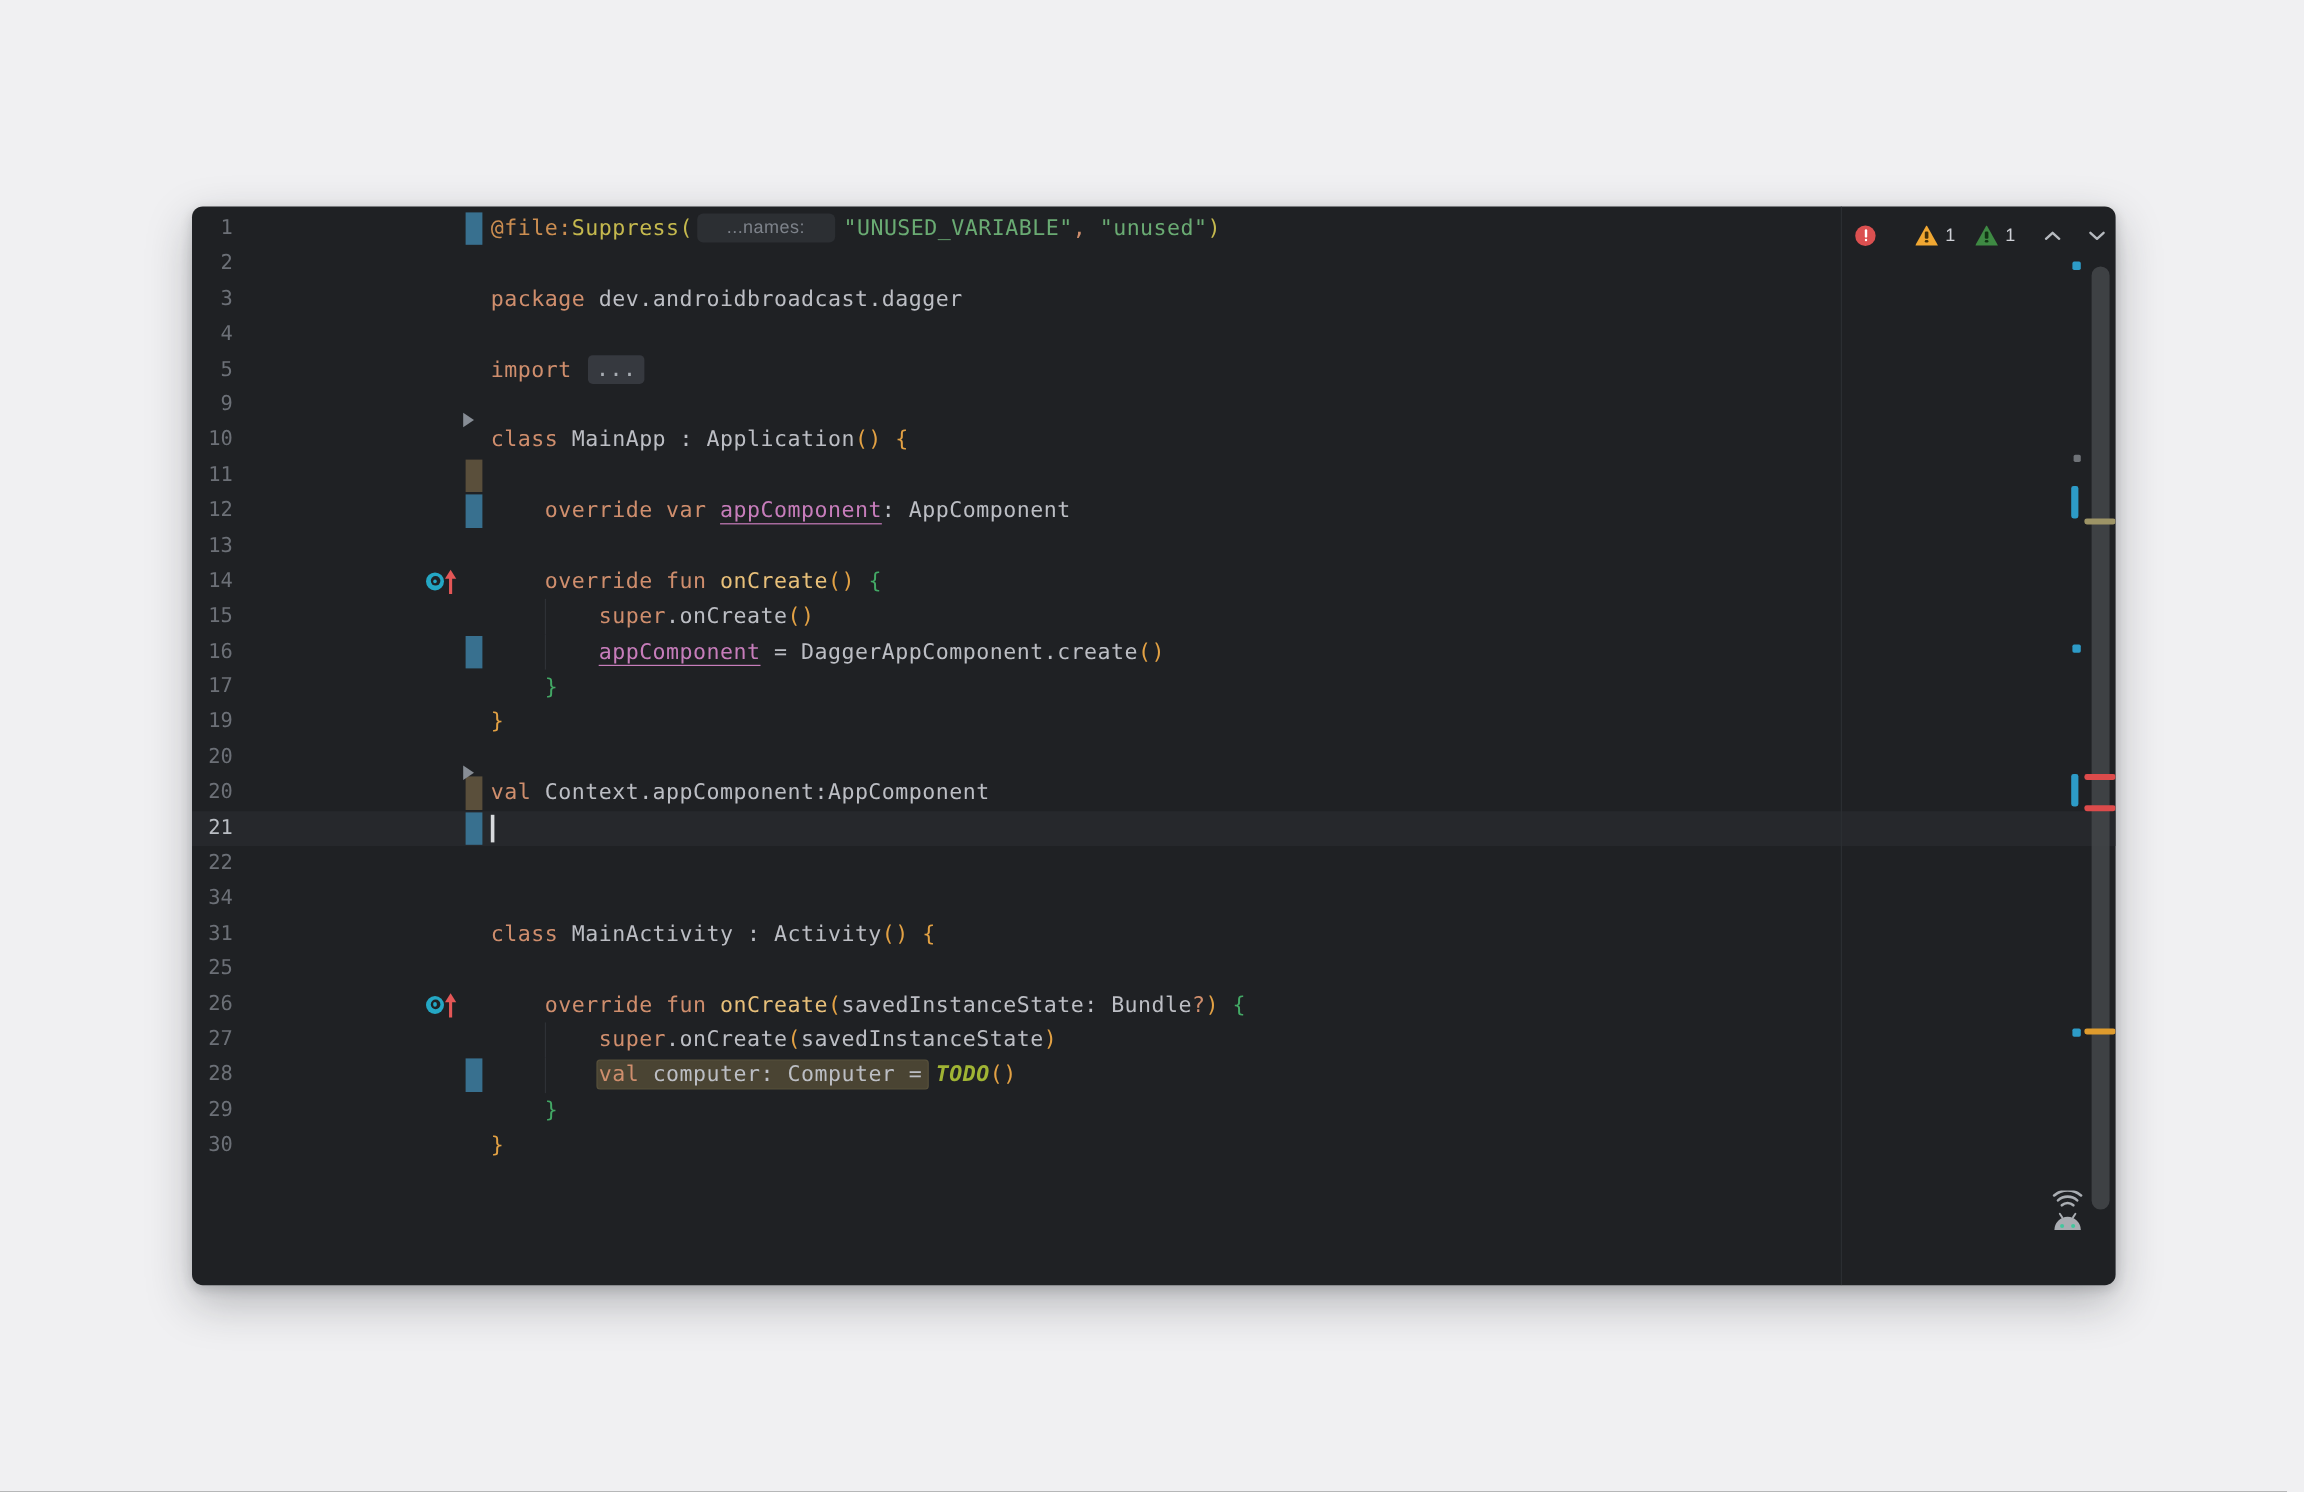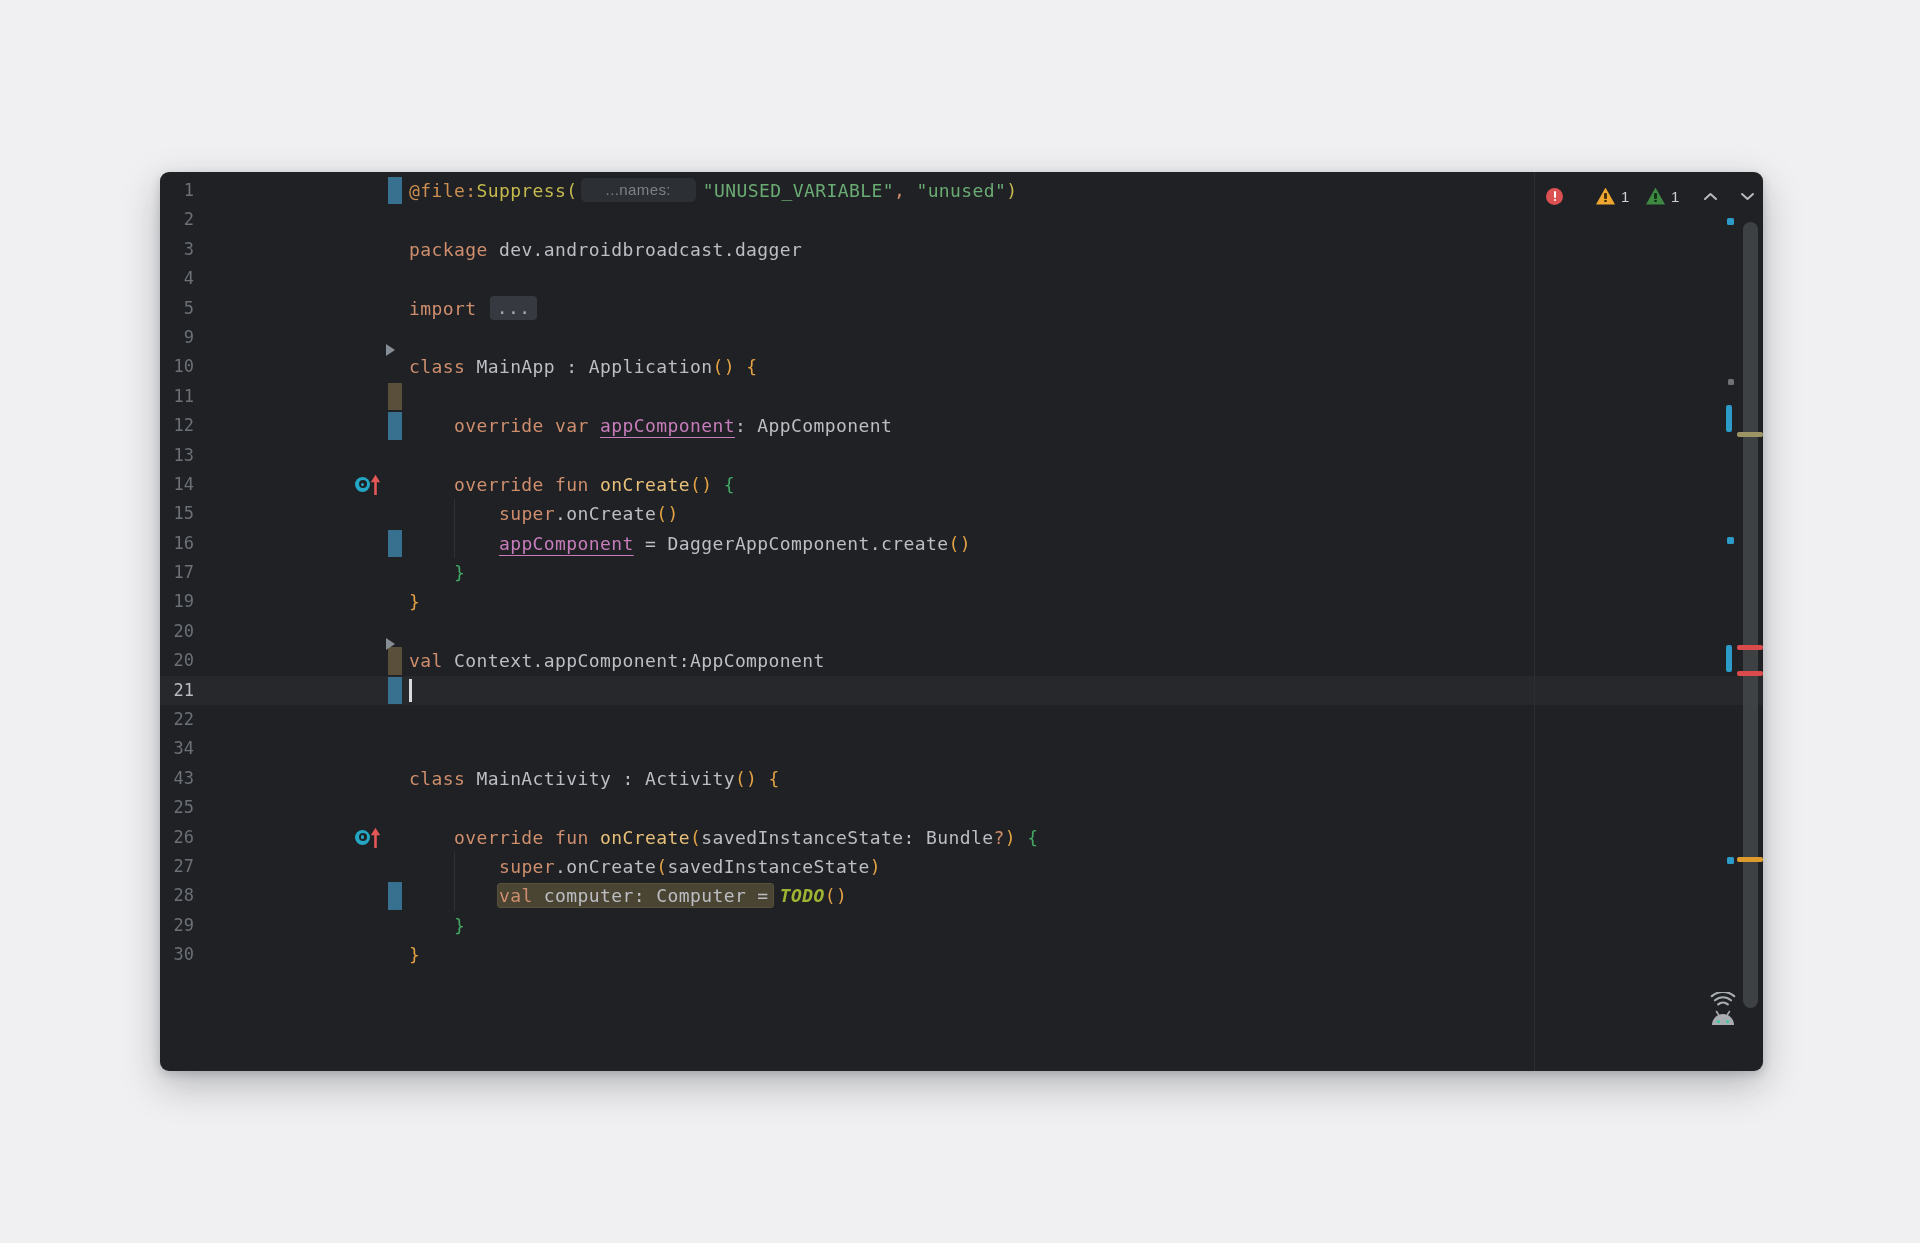--- a/index.html
+++ b/index.html
@@ -186,21 +186,21 @@
         </div>
         <div class="row">
           <div class="num">22</div>
           <div class="code"></div>
         </div>
         <div class="row">
           <div class="num">34</div>
           <div class="code"></div>
         </div>
         <div class="row">
-          <div class="num">43</div>
+          <div class="num">31</div>
           <div class="code"><span class="tok-kw">class</span><span class="tok-txt"> MainActivity : Activity</span><span class="tok-par">()</span><span class="tok-txt"> </span><span class="tok-b1">{</span></div>
         </div>
         <div class="row">
           <div class="num">25</div>
           <div class="code"></div>
         </div>
         <div class="row">
           <div class="num">26</div>
           <div class="ovr">
             <span class="oc"></span>

